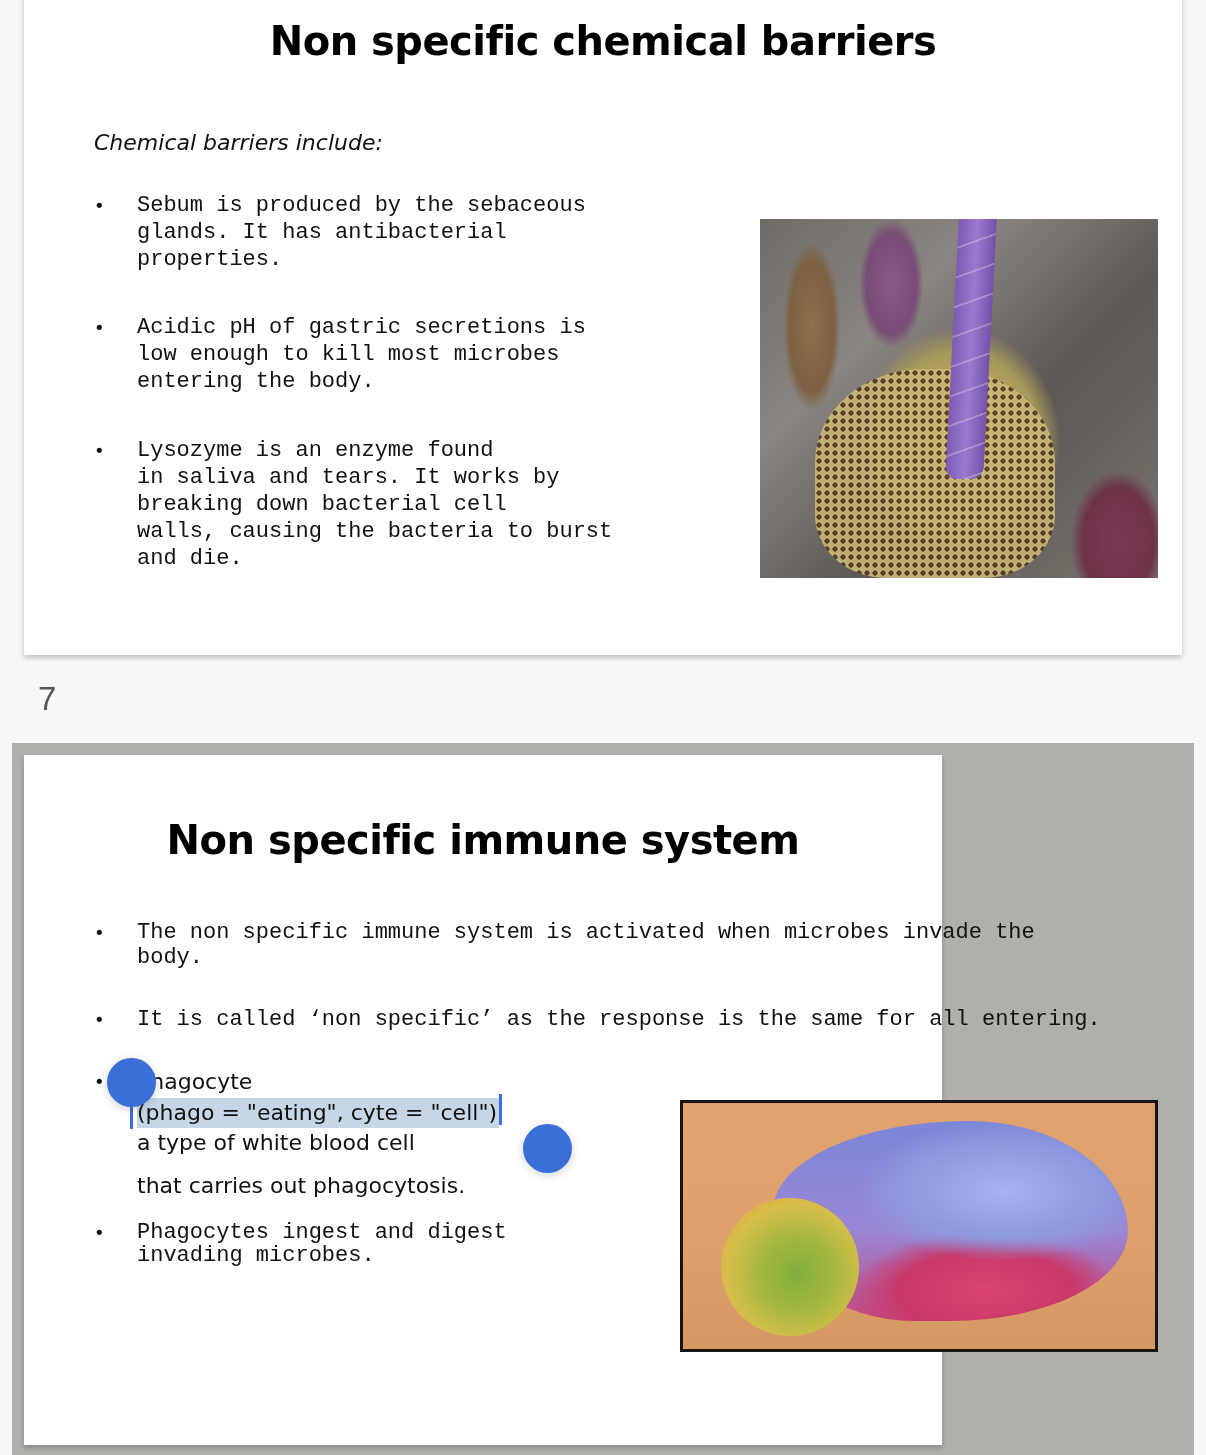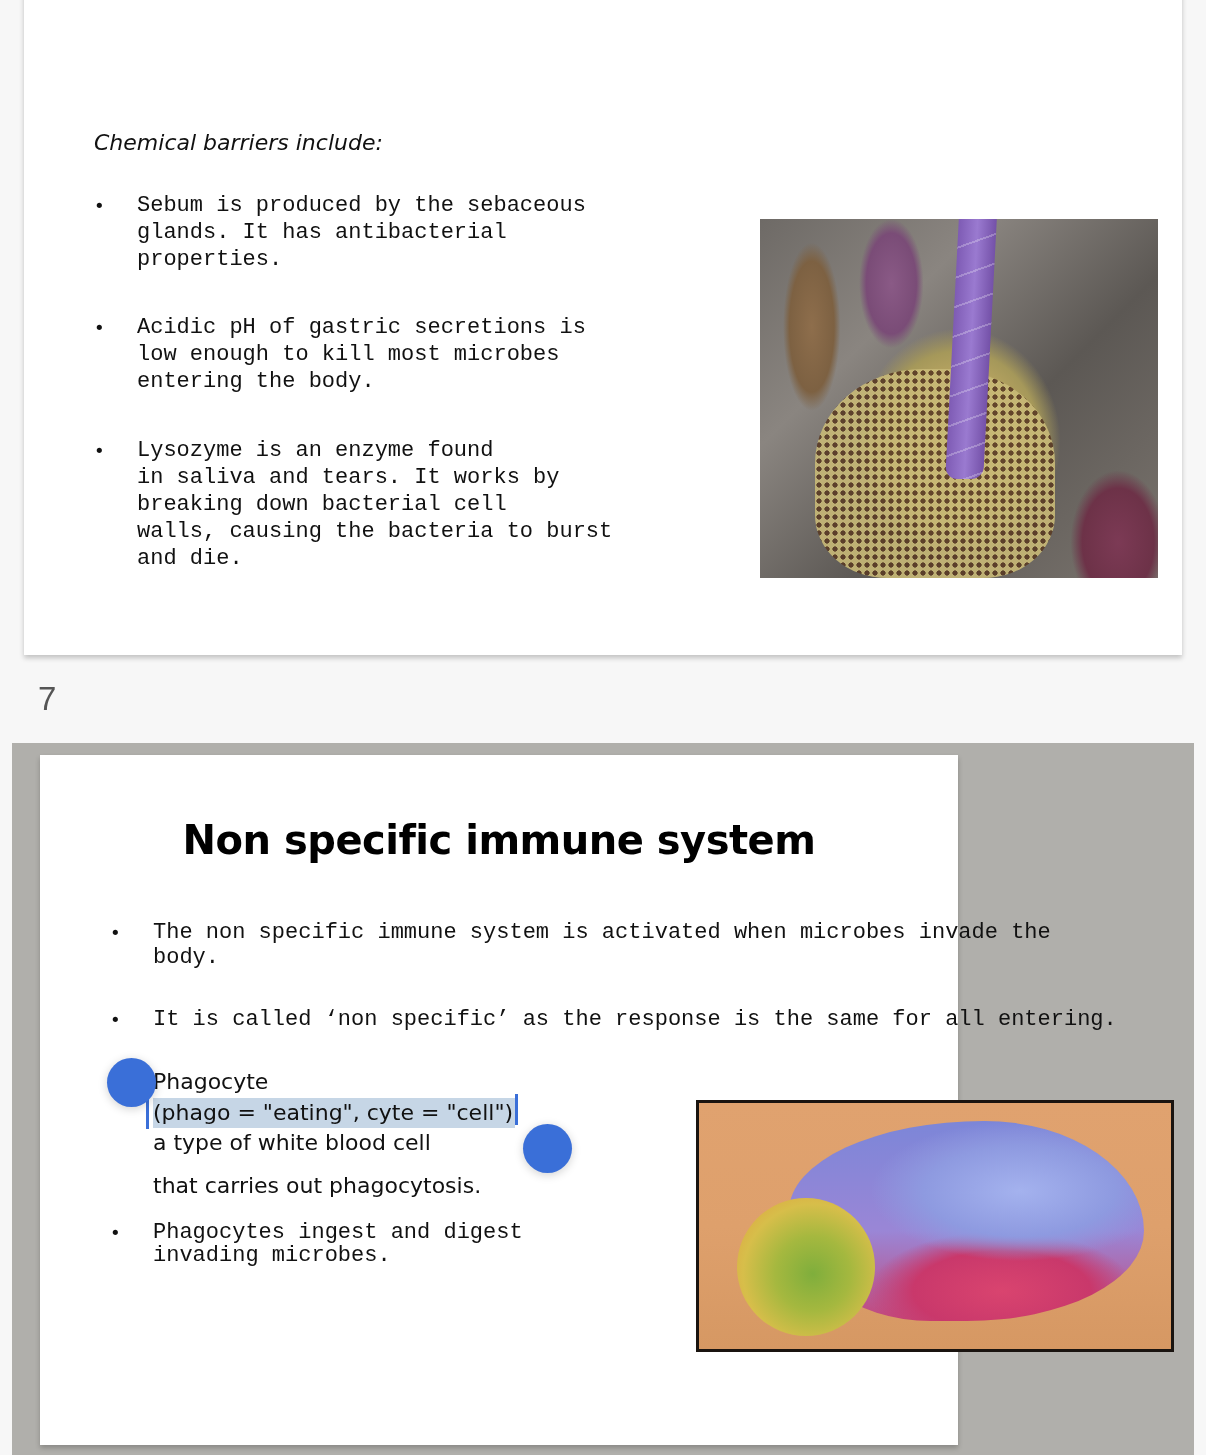--- a/index.html
+++ b/index.html
@@ -139,21 +139,21 @@
     
     .slide-frame {
       position: absolute;
       left: 12px;
       top: 743px;
       width: 1182px;
       height: 720px;
       background: #b0afab;
     }
     #slide-2 {
-      left: 40px;
+      left: 24px;
       top: 755px;
       width: 918px;
       height: 690px;
       box-shadow: 0 3px 5px rgba(0,0,0,0.22);
     }
     #slide-2 .slide-title {
       top: 62px;
       font-size: 40px;
     }
     #s2-b1 { position: absolute; left: 70px; top: 165px; width: 1060px; }
@@ -237,20 +237,21 @@
 
     #s2-caption {
       left: 668px;
       top: 605px;
     }
   </style>
 </head>
 <body>
 
 <div class="slide" id="slide-1">
+  <div class="slide-title">Non specific chemical barriers</div>
   <div class="intro">Chemical barriers include:</div>
 
   <div id="s1-b1">
     <div class="bullet">
       <span class="dot">•</span>
       <span class="btext">Sebum is produced by the sebaceous
 glands. It has antibacterial
 properties.</span>
     </div>
   </div>

